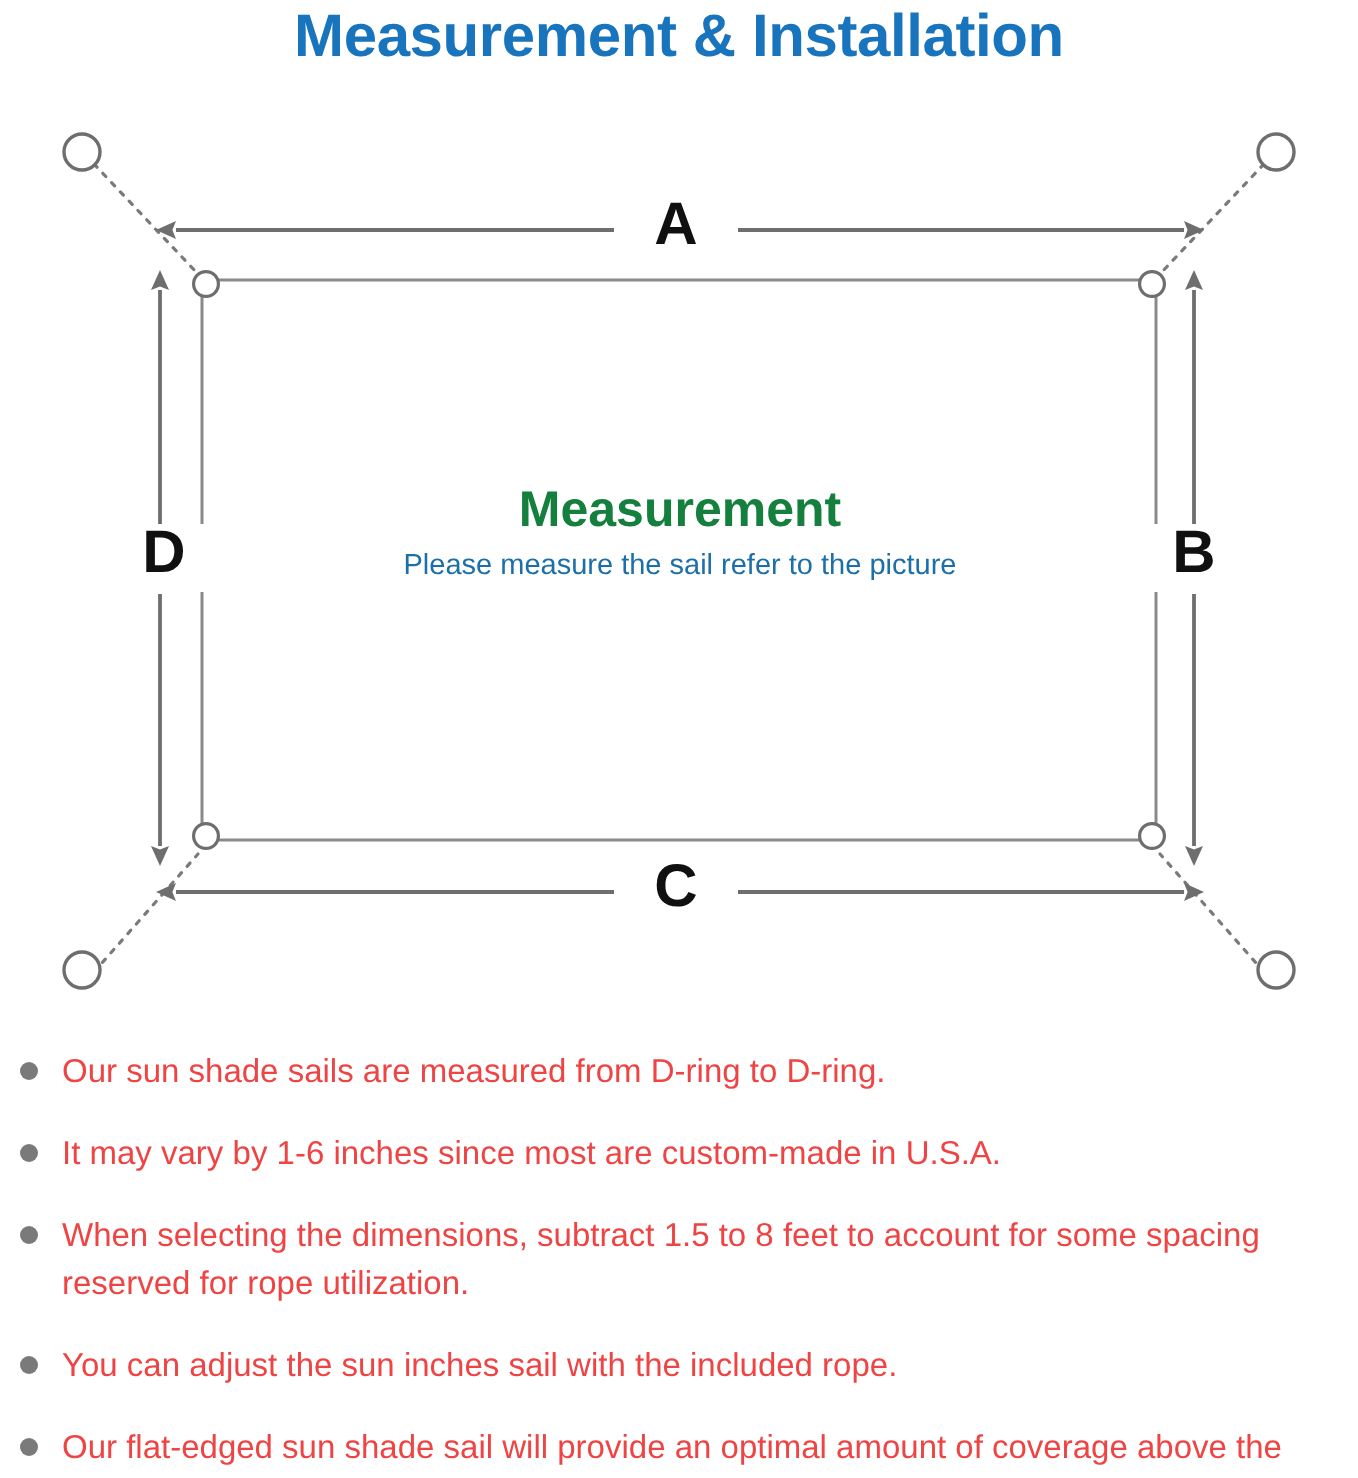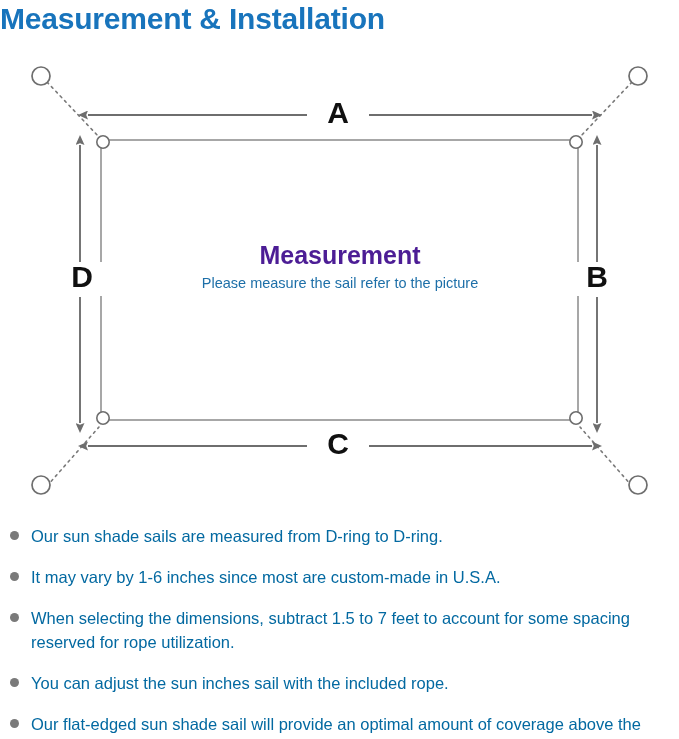--- a/index.html
+++ b/index.html
@@ -23,20 +23,21 @@
     height: 739px;
     background: #ffffff;
   }
 
   
   .title {
     position: absolute;
     left: 0;
     top: 0px;
     width: 679px;
+    text-align: center;
     font-size: 30px;
     font-weight: bold;
     color: #1874bc;
     letter-spacing: -0.2px;
     line-height: 38px;
     white-space: nowrap;
   }
 
   
   .diagram {
@@ -55,21 +56,21 @@
     position: absolute;
     left: 101px;
     top: 240px;
     width: 478px;
     text-align: center;
     pointer-events: none;
   }
   .sail-label .main {
     font-size: 25px;
     font-weight: bold;
-    color: #4c1d95;
+    color: #15803d;
     line-height: 30px;
     white-space: nowrap;
   }
   .sail-label .sub {
     margin-top: 4px;
     font-size: 14.5px;
     font-weight: normal;
     color: #1d6fa8;
     line-height: 19px;
     white-space: nowrap;
@@ -110,21 +111,21 @@
     width: 9px;
     height: 9px;
     border-radius: 50%;
     background: #7a7a7a;
     margin-top: 7px;
     margin-right: 12px;
   }
   .note .note-text {
     flex: 1 1 auto;
     font-size: 16.5px;
-    color: #0369a1;
+    color: #ef4444;
     line-height: 24px;
     font-weight: normal;
   }
 </style>
 </head>
 <body>
 
 <div id="page">
 
   <div class="title">Measurement &amp; Installation</div>
@@ -195,21 +196,21 @@
     <div class="note">
       <span class="bullet"></span>
       <span class="note-text">Our sun shade sails are measured from D-ring to D-ring.</span>
     </div>
     <div class="note">
       <span class="bullet"></span>
       <span class="note-text">It may vary by 1-6 inches since most are custom-made in U.S.A.</span>
     </div>
     <div class="note">
       <span class="bullet"></span>
-      <span class="note-text">When selecting the dimensions, subtract 1.5 to 7 feet to account for some spacing reserved for rope utilization.</span>
+      <span class="note-text">When selecting the dimensions, subtract 1.5 to 8 feet to account for some spacing reserved for rope utilization.</span>
     </div>
     <div class="note">
       <span class="bullet"></span>
       <span class="note-text">You can adjust the sun inches sail with the included rope.</span>
     </div>
     <div class="note">
       <span class="bullet"></span>
       <span class="note-text">Our flat-edged sun shade sail will provide an optimal amount of coverage above the area it′ s placed.</span>
     </div>
   </div>

